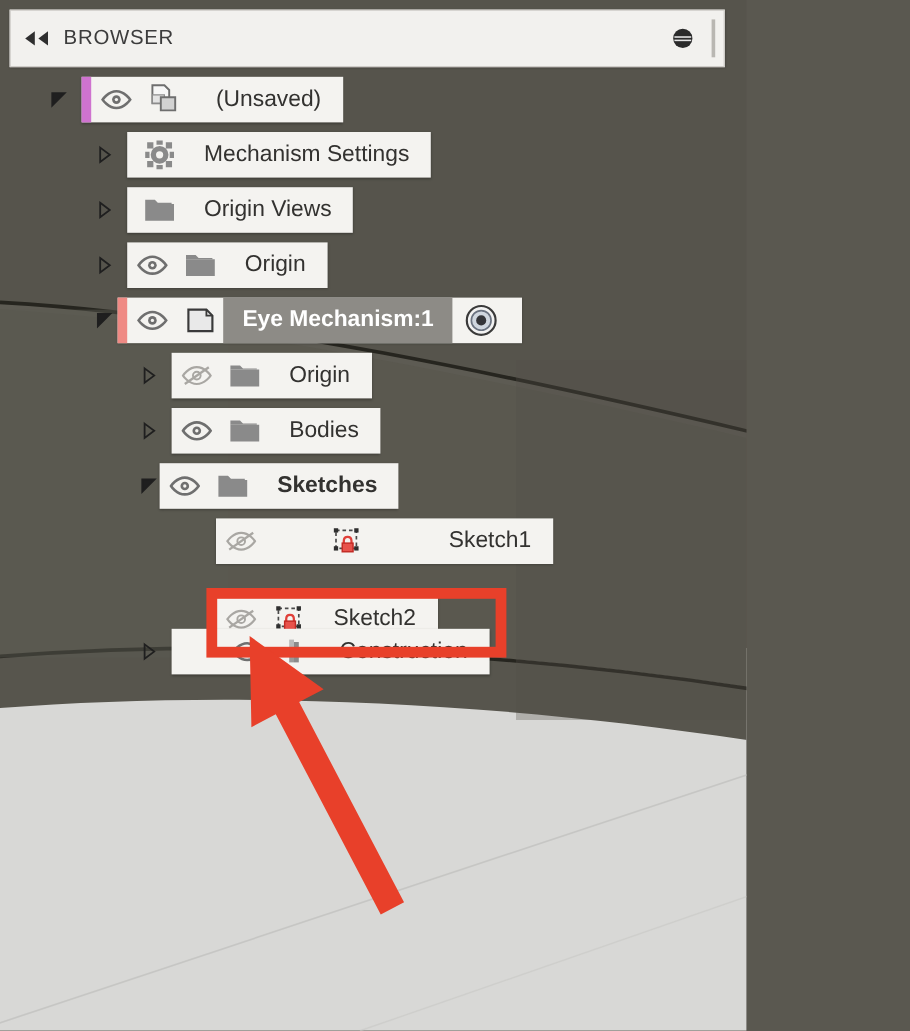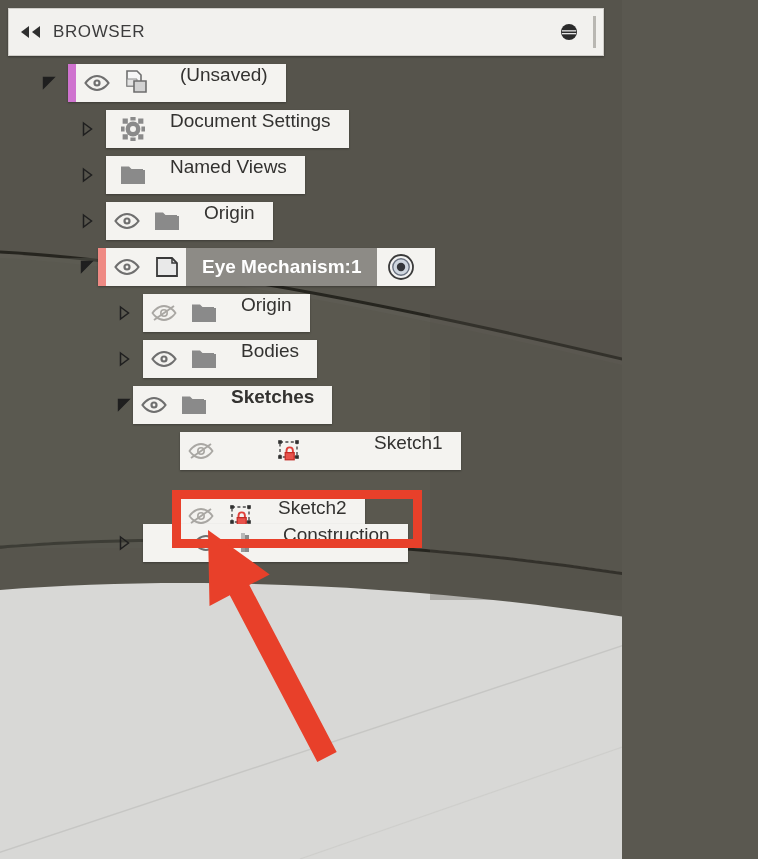--- a/index.html
+++ b/index.html
@@ -28,21 +28,21 @@
   .hdr-dot{width:36px;display:flex;align-items:center;justify-content:center;}
   .hdr-bar{width:16px;display:flex;align-items:center;justify-content:center;}
 
   
   .tree{position:absolute;left:0;top:64px;width:620px;}
   .trow{position:absolute;height:38px;display:flex;align-items:center;}
 
   .twist{width:26px;height:38px;display:flex;align-items:center;justify-content:center;flex:0 0 26px;cursor:pointer;}
 
   .chip{
-    display:flex;align-items:flex-start;height:38px;
+    display:flex;align-items:center;height:38px;
     background:#f4f3f0;box-shadow:0 1px 2px rgba(0,0,0,.30);
     box-sizing:border-box;padding-right:14px;
   }
   .chip.sel{background:#f4f3f0;}
   .lbar{width:8px;height:38px;flex:0 0 8px;}
   .eyebox{width:42px;height:38px;display:flex;align-items:center;justify-content:center;flex:0 0 42px;cursor:pointer;}
   .iconbox{width:38px;height:38px;display:flex;align-items:center;justify-content:center;flex:0 0 38px;}
   .label{
     font-size:19px;color:#333230;white-space:nowrap;padding-left:14px;padding-right:4px;
   }
@@ -143,38 +143,38 @@
         </div>
         <div class="chip" style="position: absolute; left: 106px;">
           <div class="eyebox" style="width: 8px; flex: 0 0 8px;"></div>
           <div class="iconbox">
             <svg width="24" height="24" viewBox="0 0 24 24">
               <path d="M20.4,9.4 h5.2 v5.2 h-5.2 Z M17.17817459305202,17.17817459305202 h5.2 v5.2 h-5.2 Z M9.4,20.4 h5.2 v5.2 h-5.2 Z M1.6218254069479783,17.17817459305202 h5.2 v5.2 h-5.2 Z M-1.6,9.400000000000002 h5.2 v5.2 h-5.2 Z M1.6218254069479756,1.6218254069479783 h5.2 v5.2 h-5.2 Z M9.399999999999999,-1.6 h5.2 v5.2 h-5.2 Z M17.17817459305202,1.6218254069479756 h5.2 v5.2 h-5.2 Z " fill="#8a8a8a"></path>
               <circle cx="12" cy="12" r="7.4" fill="#8a8a8a"></circle>
               <circle cx="12" cy="12" r="3" fill="#f4f3f0"></circle>
             </svg>
           </div>
-          <div class="label" style="padding-left: 18px;">Document Settings</div>
+          <div class="label" style="padding-left: 18px;">Mechanism Settings</div>
         </div>
       </div>
       <div class="trow" style="top: 92px; left: 0px;">
         <div class="twist" style="position: absolute; left: 74px;">
           <svg width="16" height="16" viewBox="0 0 16 16">
             <path d="M4.5,2 L12.5,8 L4.5,14 Z" fill="none" stroke="#1f1f1f" stroke-width="1.5"></path>
           </svg>
         </div>
         <div class="chip" style="position: absolute; left: 106px;">
           <div class="eyebox" style="width: 8px; flex: 0 0 8px;"></div>
           <div class="iconbox">
             <svg width="26" height="20" viewBox="0 0 26 20">
               <path d="M1,5 L1,19 L25,19 L25,5 Z" fill="#8a8a8a"></path>
               <path d="M1,5 L1,1.5 L9,1.5 L11.5,4 L23,4 L23,5 Z" fill="#8a8a8a"></path>
             </svg>
           </div>
-          <div class="label" style="padding-left: 18px;">Named Views</div>
+          <div class="label" style="padding-left: 18px;">Origin Views</div>
         </div>
       </div>
       <div class="trow" style="top: 138px; left: 0px;">
         <div class="twist" style="position: absolute; left: 74px;">
           <svg width="16" height="16" viewBox="0 0 16 16">
             <path d="M4.5,2 L12.5,8 L4.5,14 Z" fill="none" stroke="#1f1f1f" stroke-width="1.5"></path>
           </svg>
         </div>
         <div class="chip" style="position: absolute; left: 106px;">
           <div class="eyebox">

